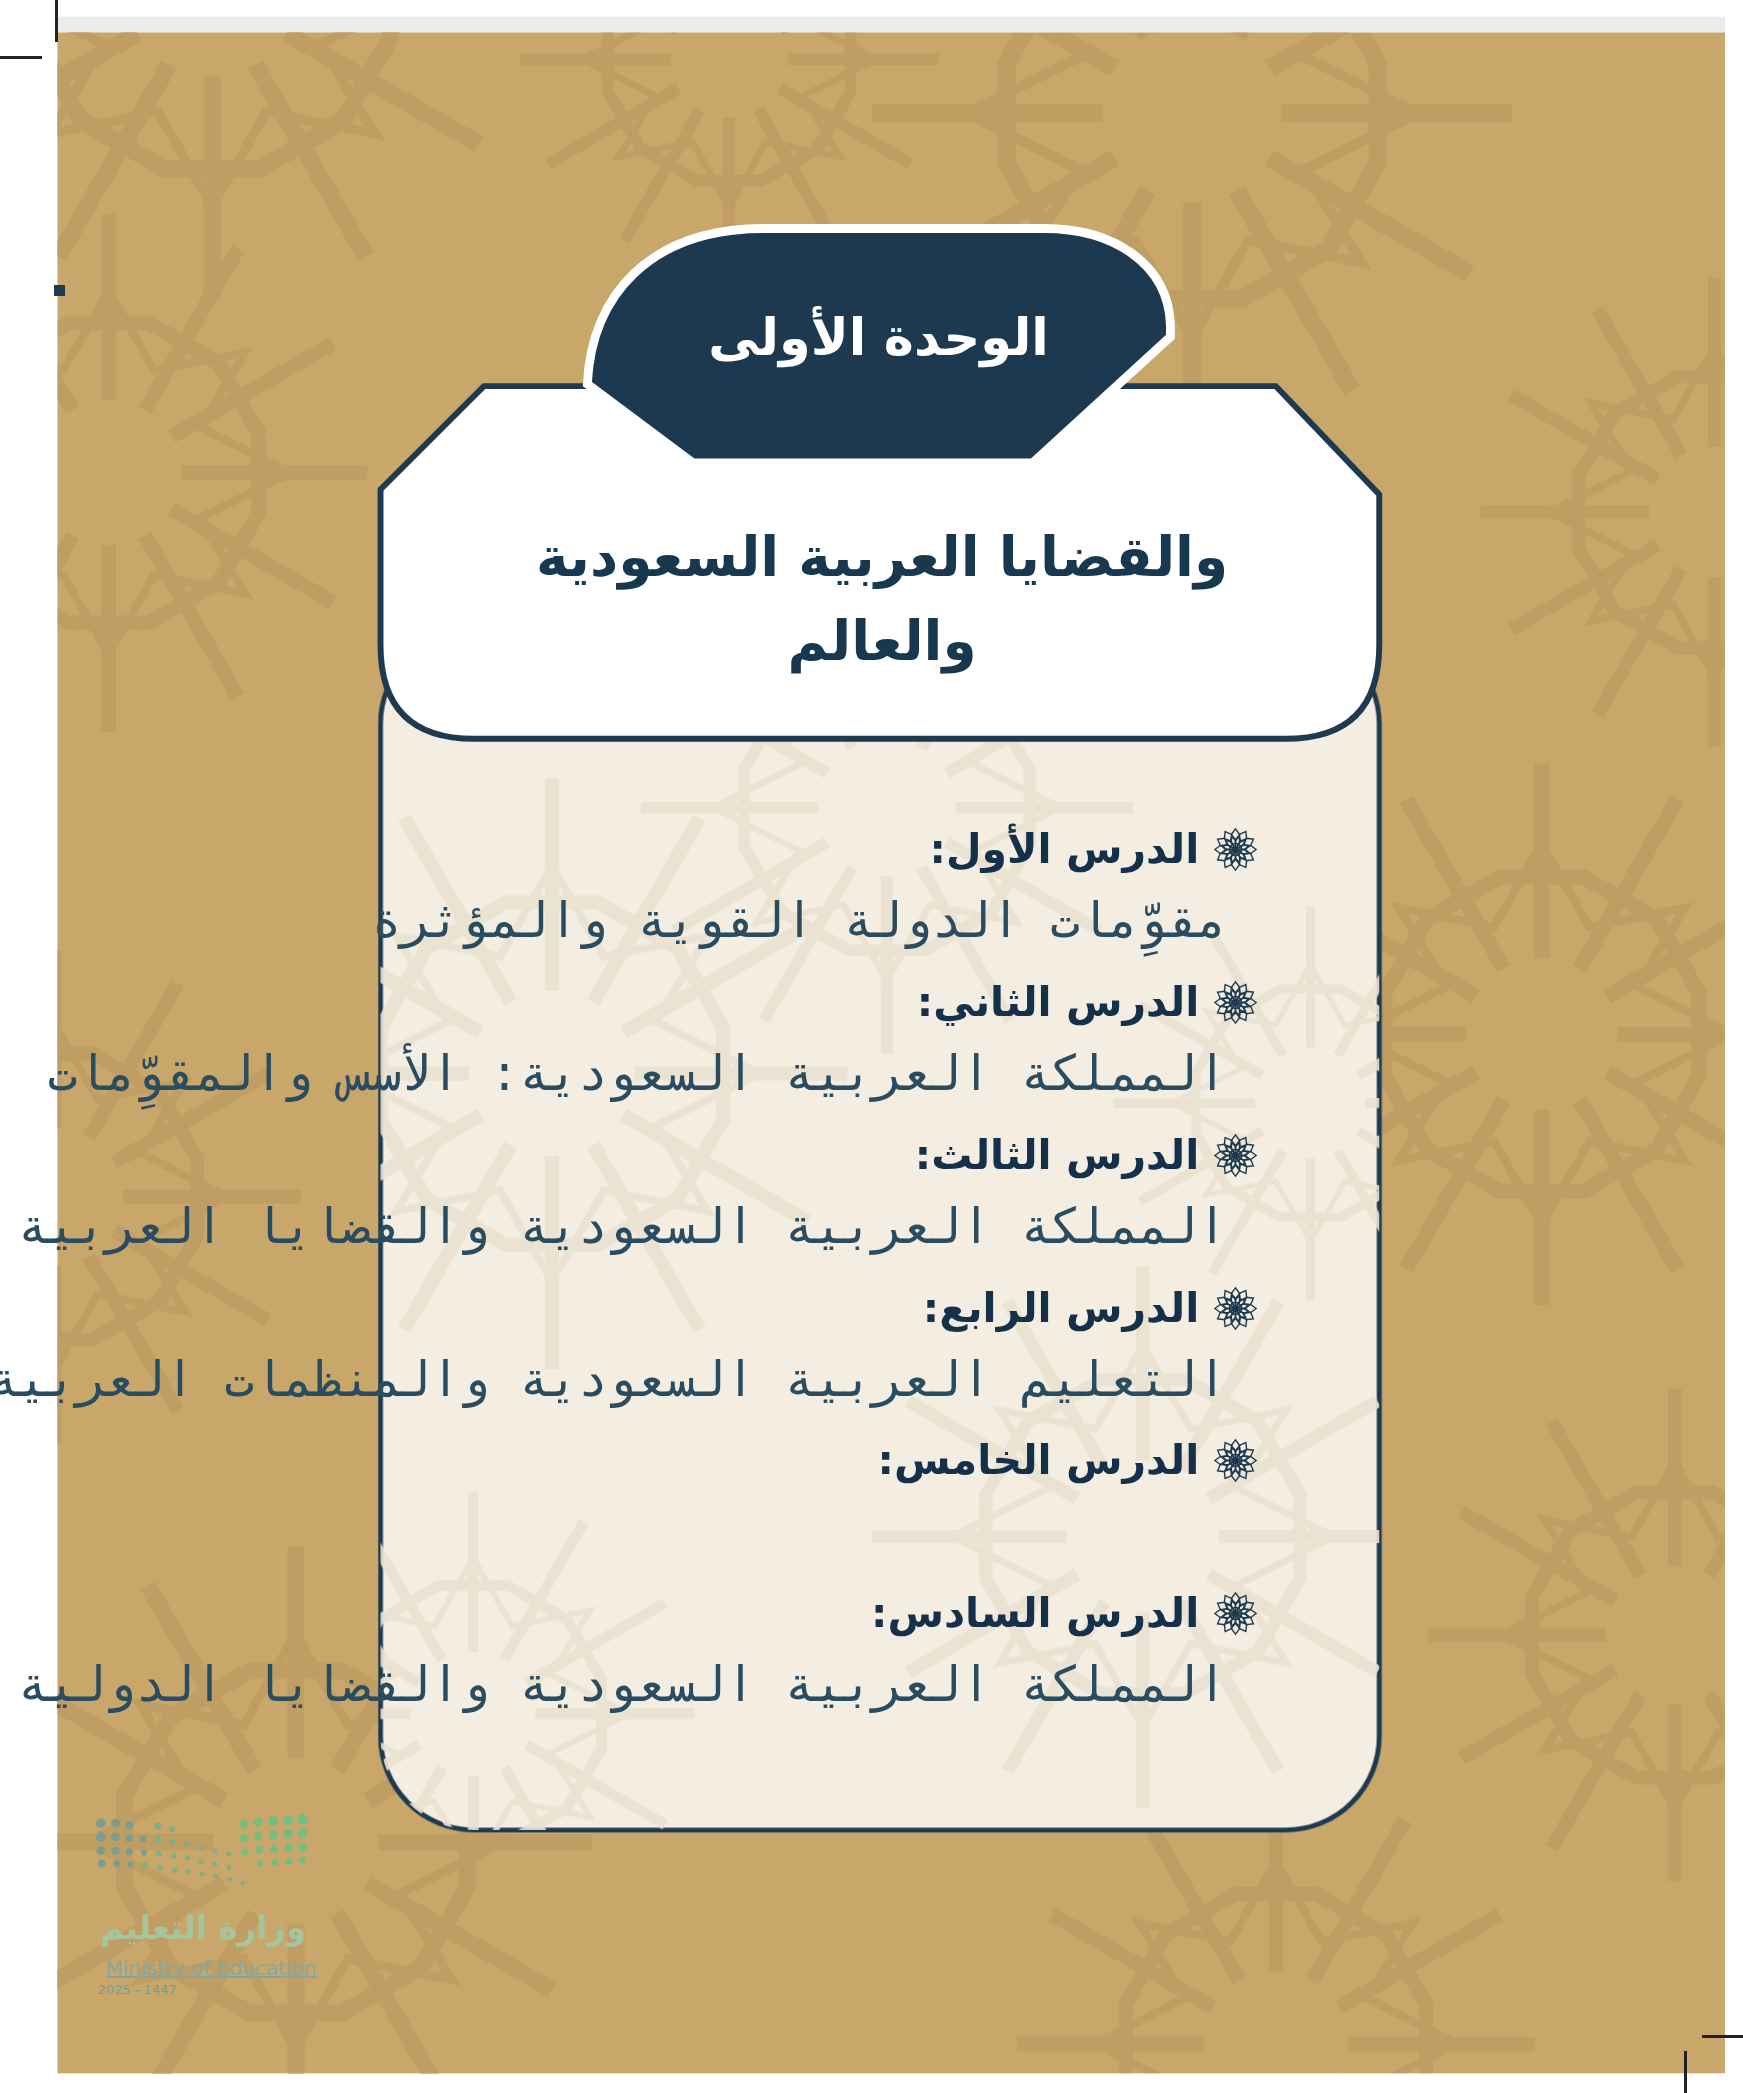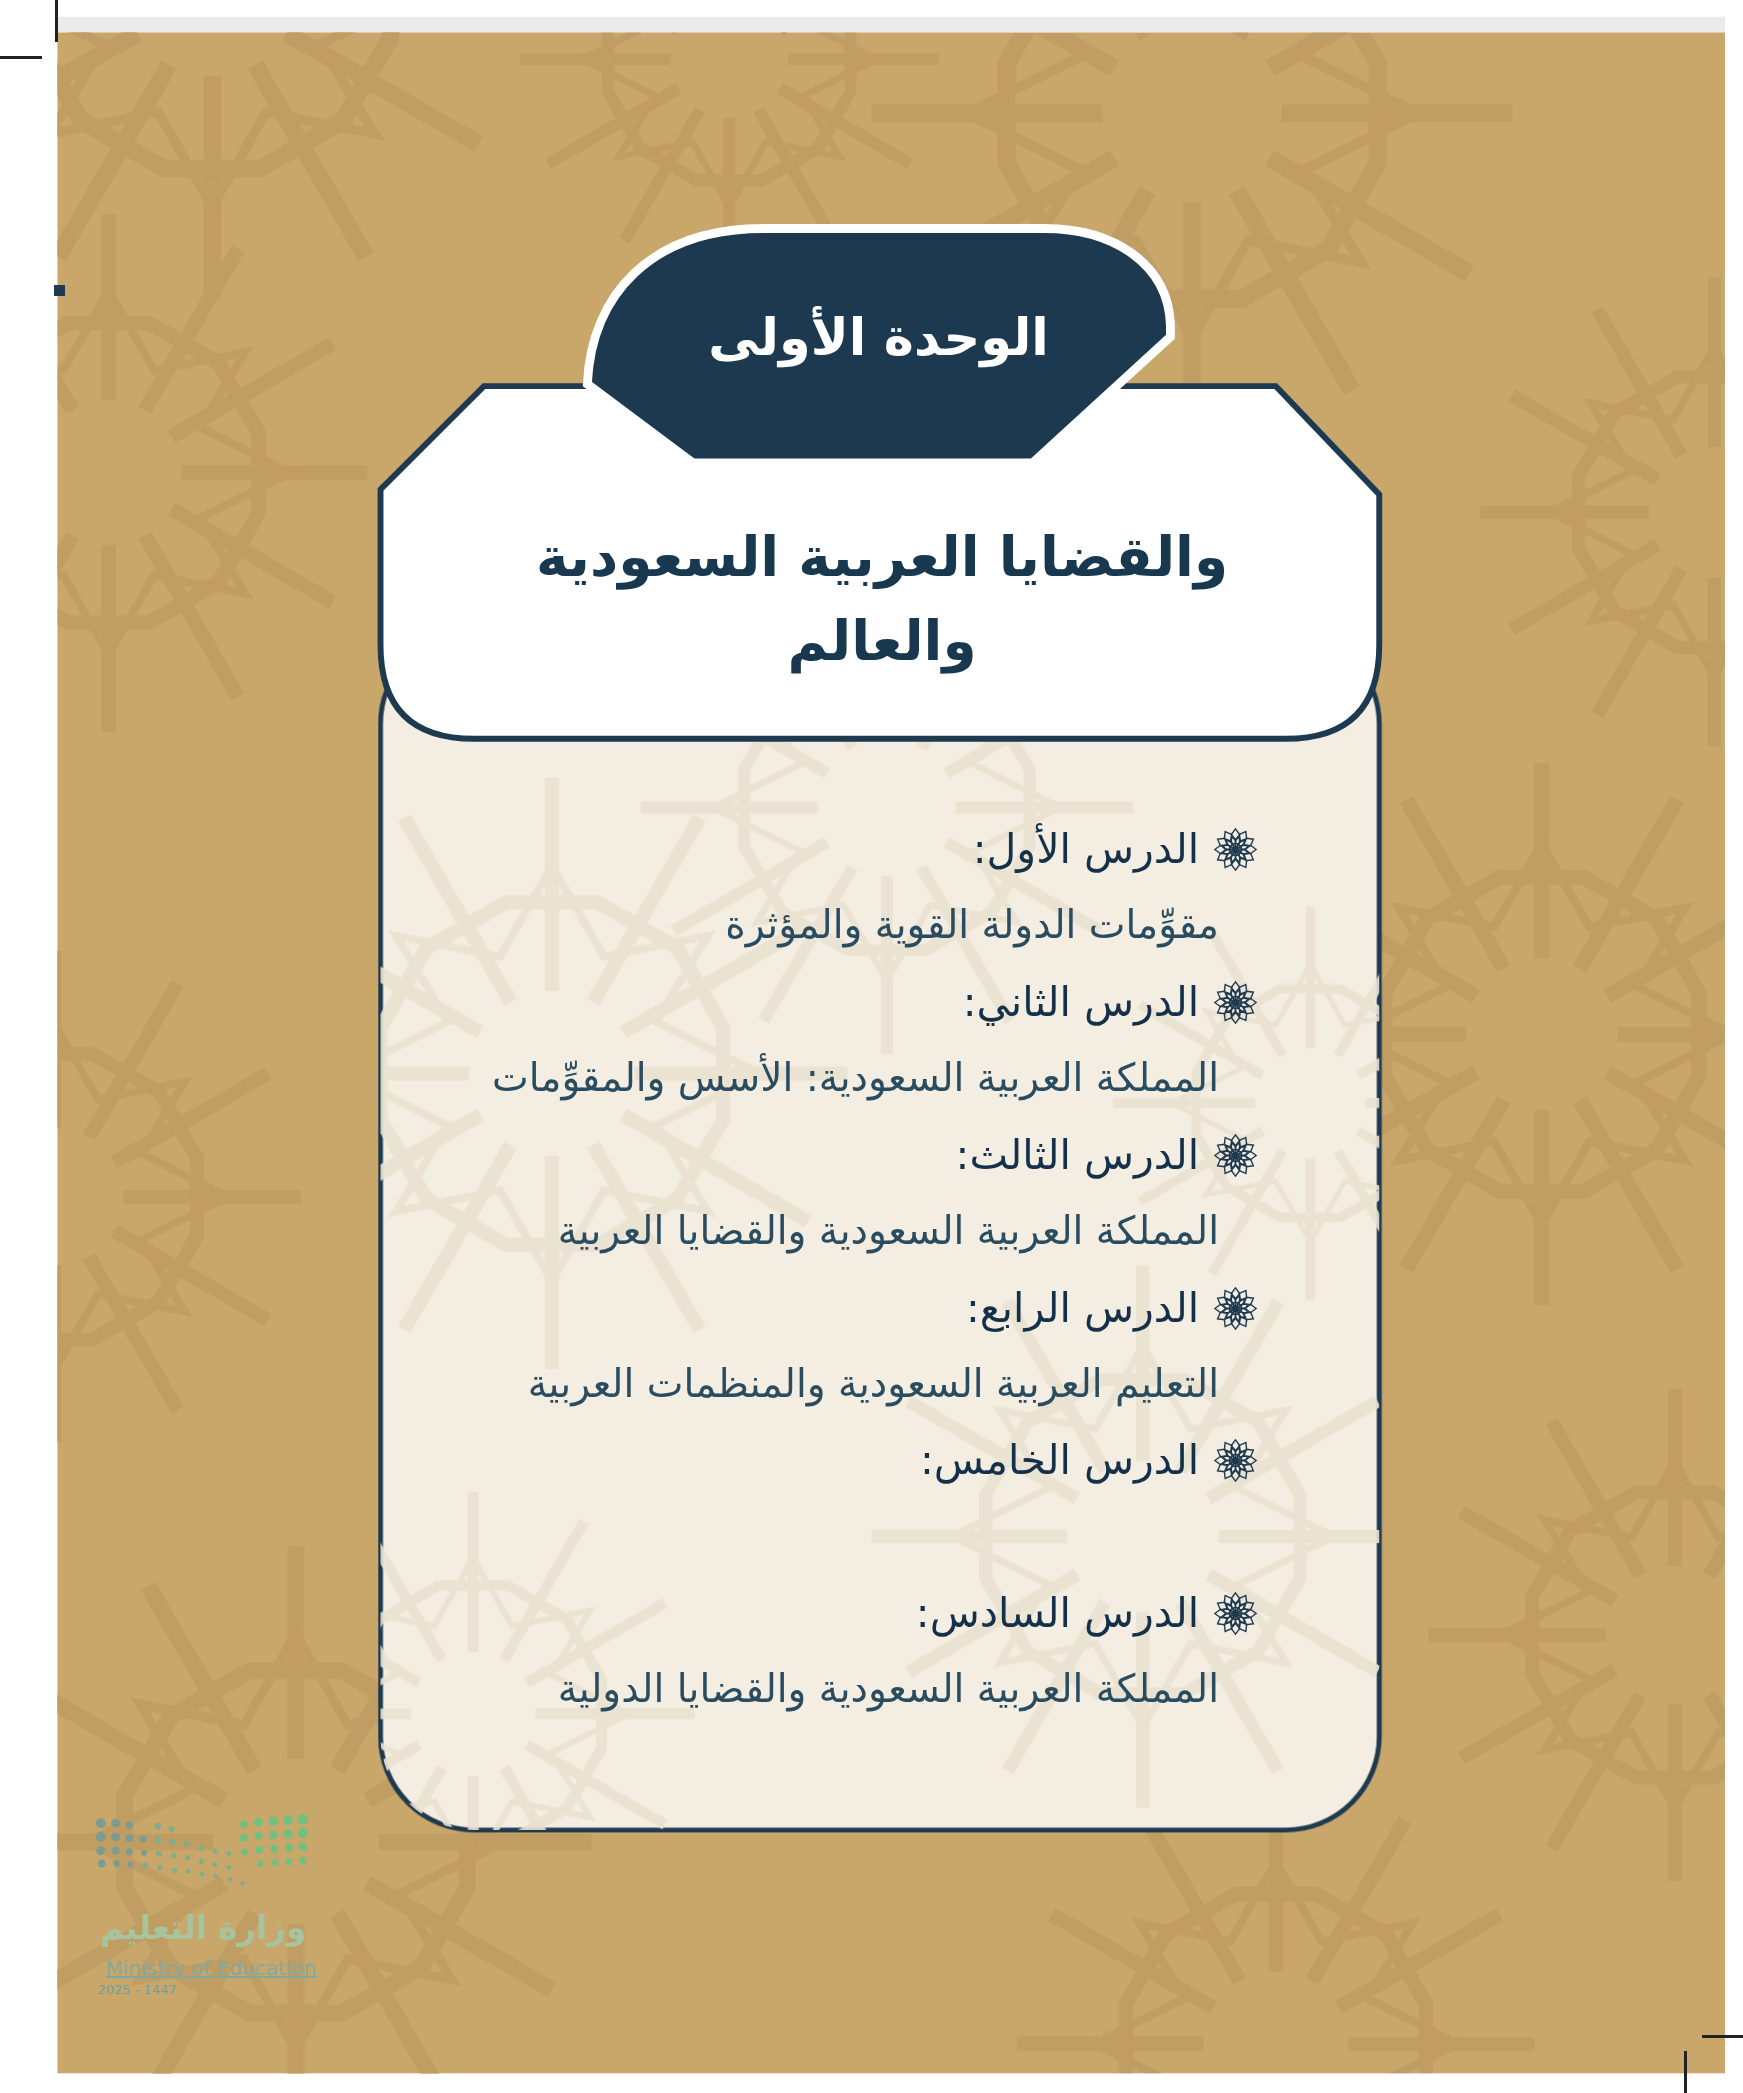--- a/index.html
+++ b/index.html
@@ -26,25 +26,25 @@
     direction:rtl;text-align:center;
   }
   
   .lessons{position:absolute;left:0;top:0;width:1744px;height:2093px;}
   .lesson{
     position:absolute;right:486px;width:887px;direction:rtl;text-align:right;
   }
   .lesson-head{display:flex;align-items:center;gap:13.8px;}
   .rosette-svg{width:45px;height:45px;flex:0 0 auto;display:block;}
   .lesson-label{
-    font-size:41px;font-weight:normal;color:#14304a;line-height:49px;white-space:nowrap;
+    font-size:41px;font-weight:bold;color:#14304a;line-height:49px;white-space:nowrap;
   }
   .lesson-sub{
-    margin-top:25.6px;margin-right:39px;font-size:39px;color:#2a4c61;
-    line-height:49px;white-space:nowrap;
+    margin-top:25.6px;margin-right:31px;font-size:49px;color:#2a4c61;
+    line-height:49px;white-space:nowrap;font-family:Liberation Mono, monospace;
   }
   
   .logo-ar{
     position:absolute;left:97px;top:1909px;width:212px;text-align:center;
     font-size:32.5px;font-weight:bold;color:#a6c49e;direction:rtl;white-space:nowrap;
     letter-spacing:1px;
   }
   .logo-en{
     position:absolute;left:106px;top:1956px;font-size:20px;color:#7fa8a2;white-space:nowrap;text-decoration:underline;
   }

